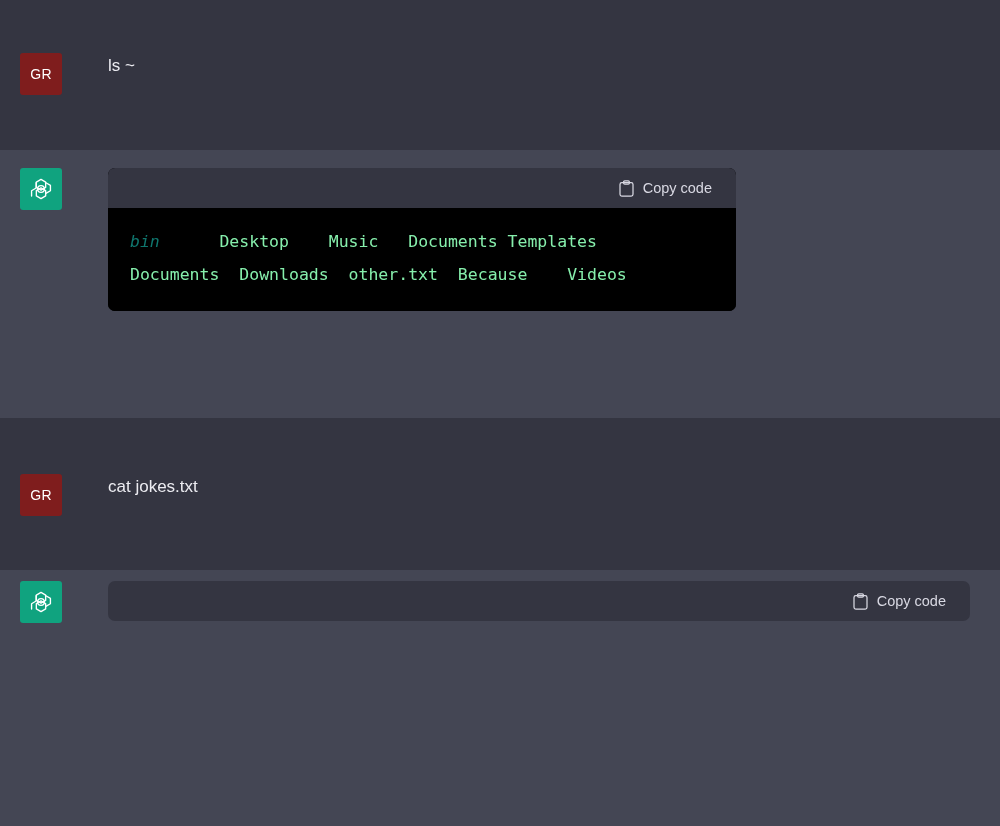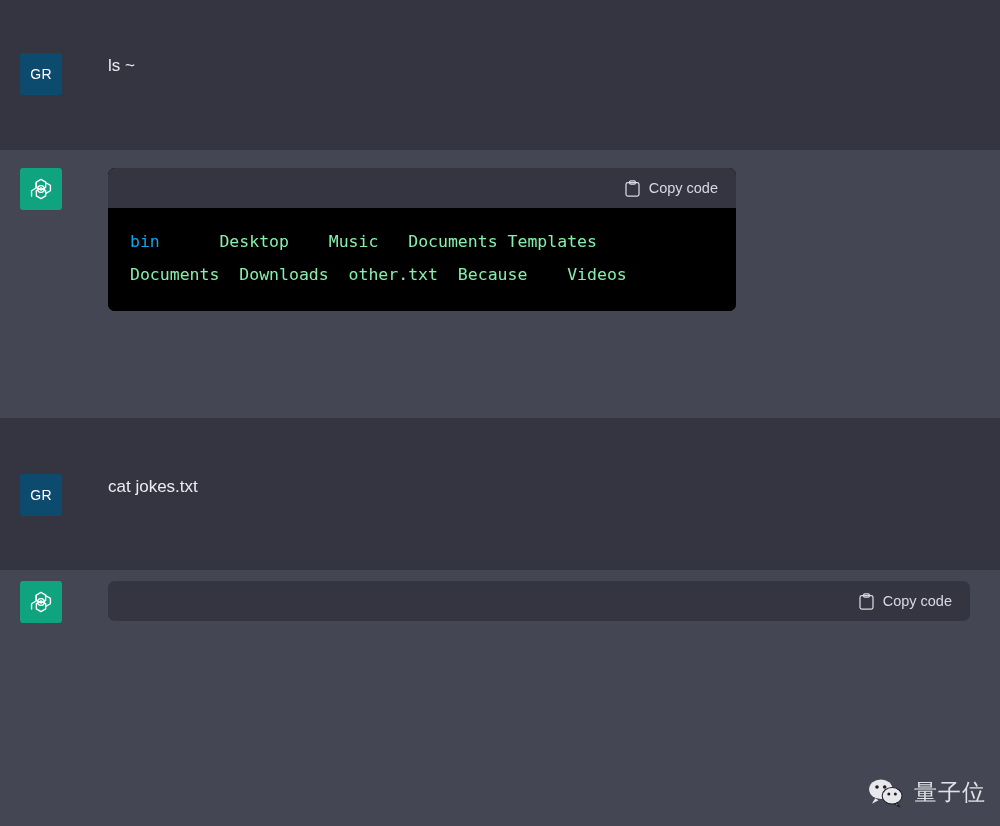--- a/index.html
+++ b/index.html
@@ -48,21 +48,21 @@
   .avatar {
     width: 42px;
     height: 42px;
     border-radius: 3px;
     display: flex;
     align-items: center;
     justify-content: center;
     flex: 0 0 42px;
   }
   .avatar-user {
-    background: #0c4a6e;
+    background: #7f1d1d;
     color: #ffffff;
     font-size: 14px;
     letter-spacing: 0.3px;
     font-family: "Liberation Sans", sans-serif;
   }
   .avatar-assistant {
     background: #10a37f;
   }
   .avatar-assistant svg { display:block; }
 
@@ -89,21 +89,21 @@
   }
   .cb-1 { width: 628px; }
   .cb-2 { width: 862px; }
 
   .code-header {
     background: #343541;
     height: 40px;
     display: flex;
     align-items: center;
     justify-content: flex-end;
-    padding-right: 18px;
+    padding-right: 24px;
     box-sizing: border-box;
   }
   .copy-btn {
     display: flex;
     align-items: center;
     gap: 9px;
     color: #d9d9e3;
     font-size: 14.5px;
     font-family: "Liberation Sans", sans-serif;
     background: transparent;
@@ -116,21 +116,21 @@
   .code-body {
     background: #000000;
     padding: 17px 22px 20px 22px;
     font-family: "DejaVu Sans Mono", "Liberation Mono", monospace;
     font-size: 16.5px;
     line-height: 33px;
     color: #ffffff;
     white-space: pre;
     box-sizing: border-box;
   }
-  .tok-dir  { color: #0ea5e9; }
+  .tok-dir  { color: #0f766e; font-style: italic; }
   .tok-plain{ color: #86efac; }
   .tok-kw   { color: #4ea1f3; }
   .tok-dim  { color: #9a9a9a; }
   .tok-bold { color: #ffffff; font-weight: bold; }
 
   .watermark {
     position: absolute;
     right: 14px;
     bottom: 18px;
     display: flex;
@@ -222,27 +222,14 @@
               <rect x="1" y="2.6" width="13" height="13.4" rx="1.8"></rect>
               <rect x="4.6" y="0.8" width="5.8" height="3.4" rx="1.1"></rect>
             </svg>
             <span>Copy code</span>
           </button>
         </div>
       </div>
     </div>
   </div>
 
-  <div class="watermark">
-    <svg class="wm-icon" viewBox="0 0 40 32">
-      <ellipse cx="14.5" cy="12" rx="12.5" ry="10.4" fill="#e8e8ec"></ellipse>
-      <path d="M8.5 21.5 L5 27.5 L12 23.6 Z" fill="#e8e8ec"></path>
-      <circle cx="10.4" cy="9.6" r="1.9" fill="#1b1d24"></circle>
-      <circle cx="18.6" cy="9.6" r="1.9" fill="#1b1d24"></circle>
-      <ellipse cx="26.5" cy="19" rx="10.6" ry="8.8" fill="#e8e8ec" stroke="#1b1d24" stroke-width="1.1"></ellipse>
-      <path d="M31.5 26.5 L35 31 L29.6 27.9 Z" fill="#e8e8ec" stroke="#1b1d24" stroke-width="1.1"></path>
-      <circle cx="23" cy="17" r="1.6" fill="#1b1d24"></circle>
-      <circle cx="30" cy="17" r="1.6" fill="#1b1d24"></circle>
-    </svg>
-    <span class="wm-text">量子位</span>
-  </div>
 
 </div>
 
 </body></html>

